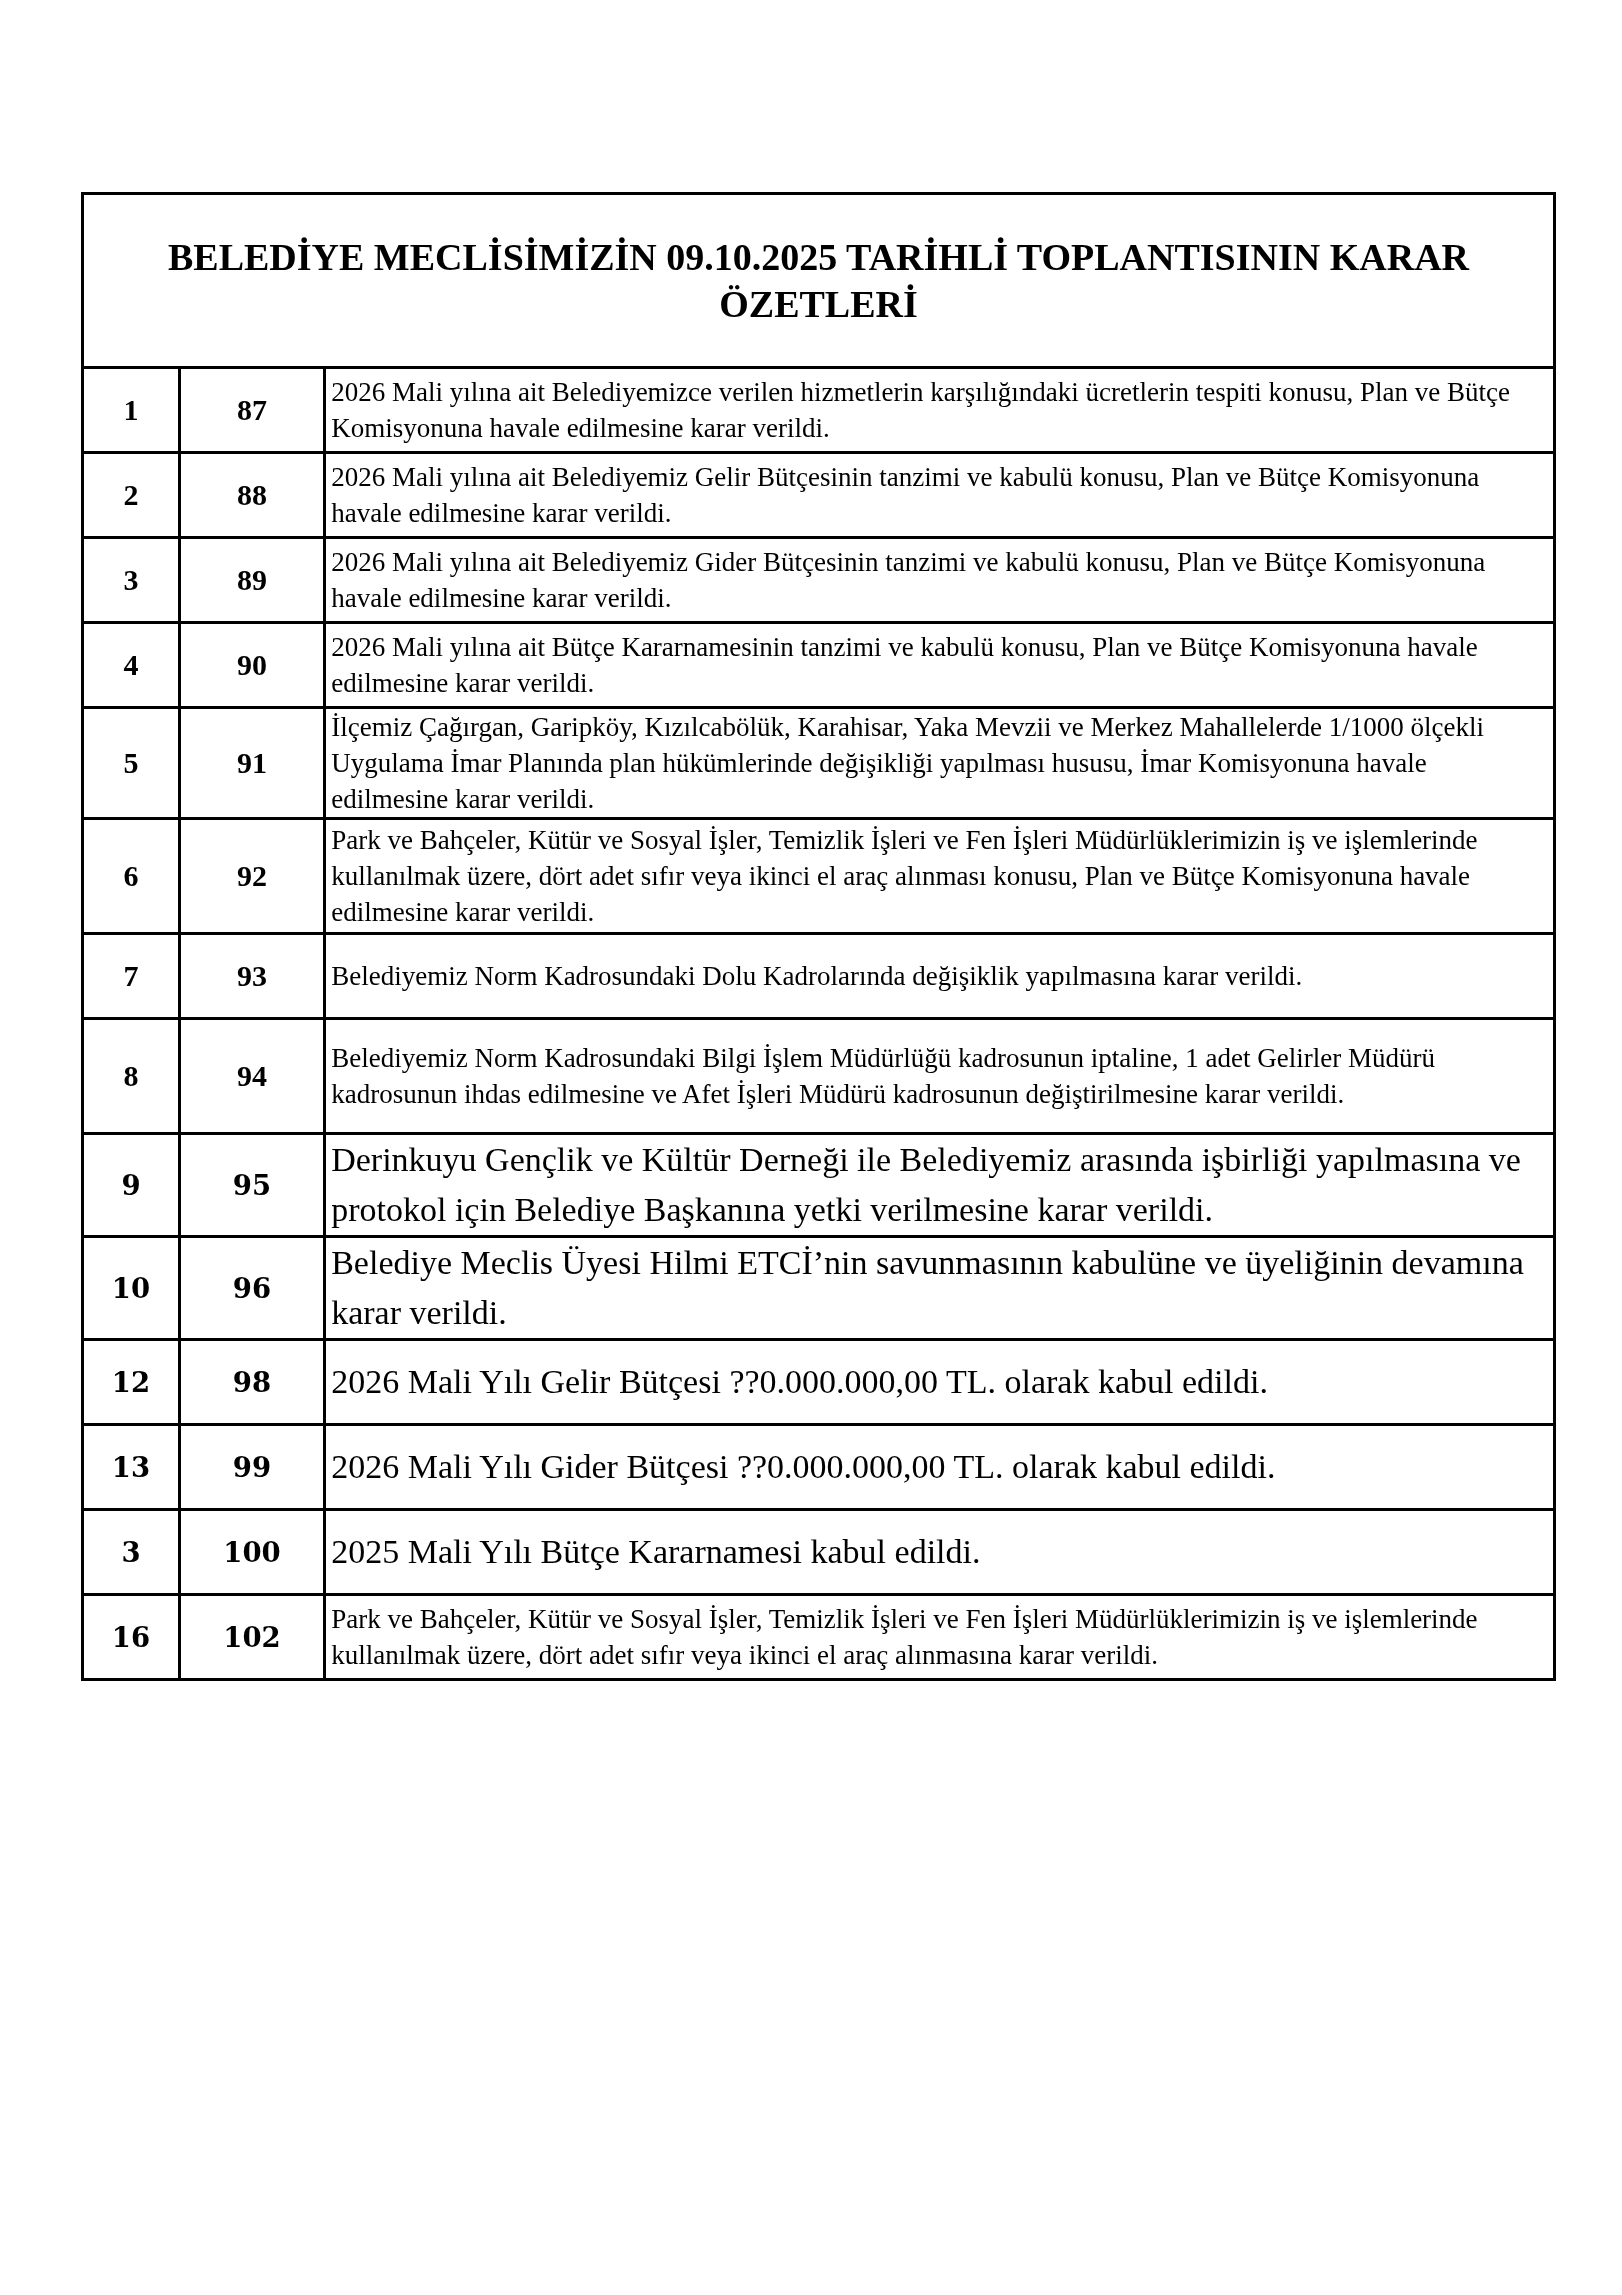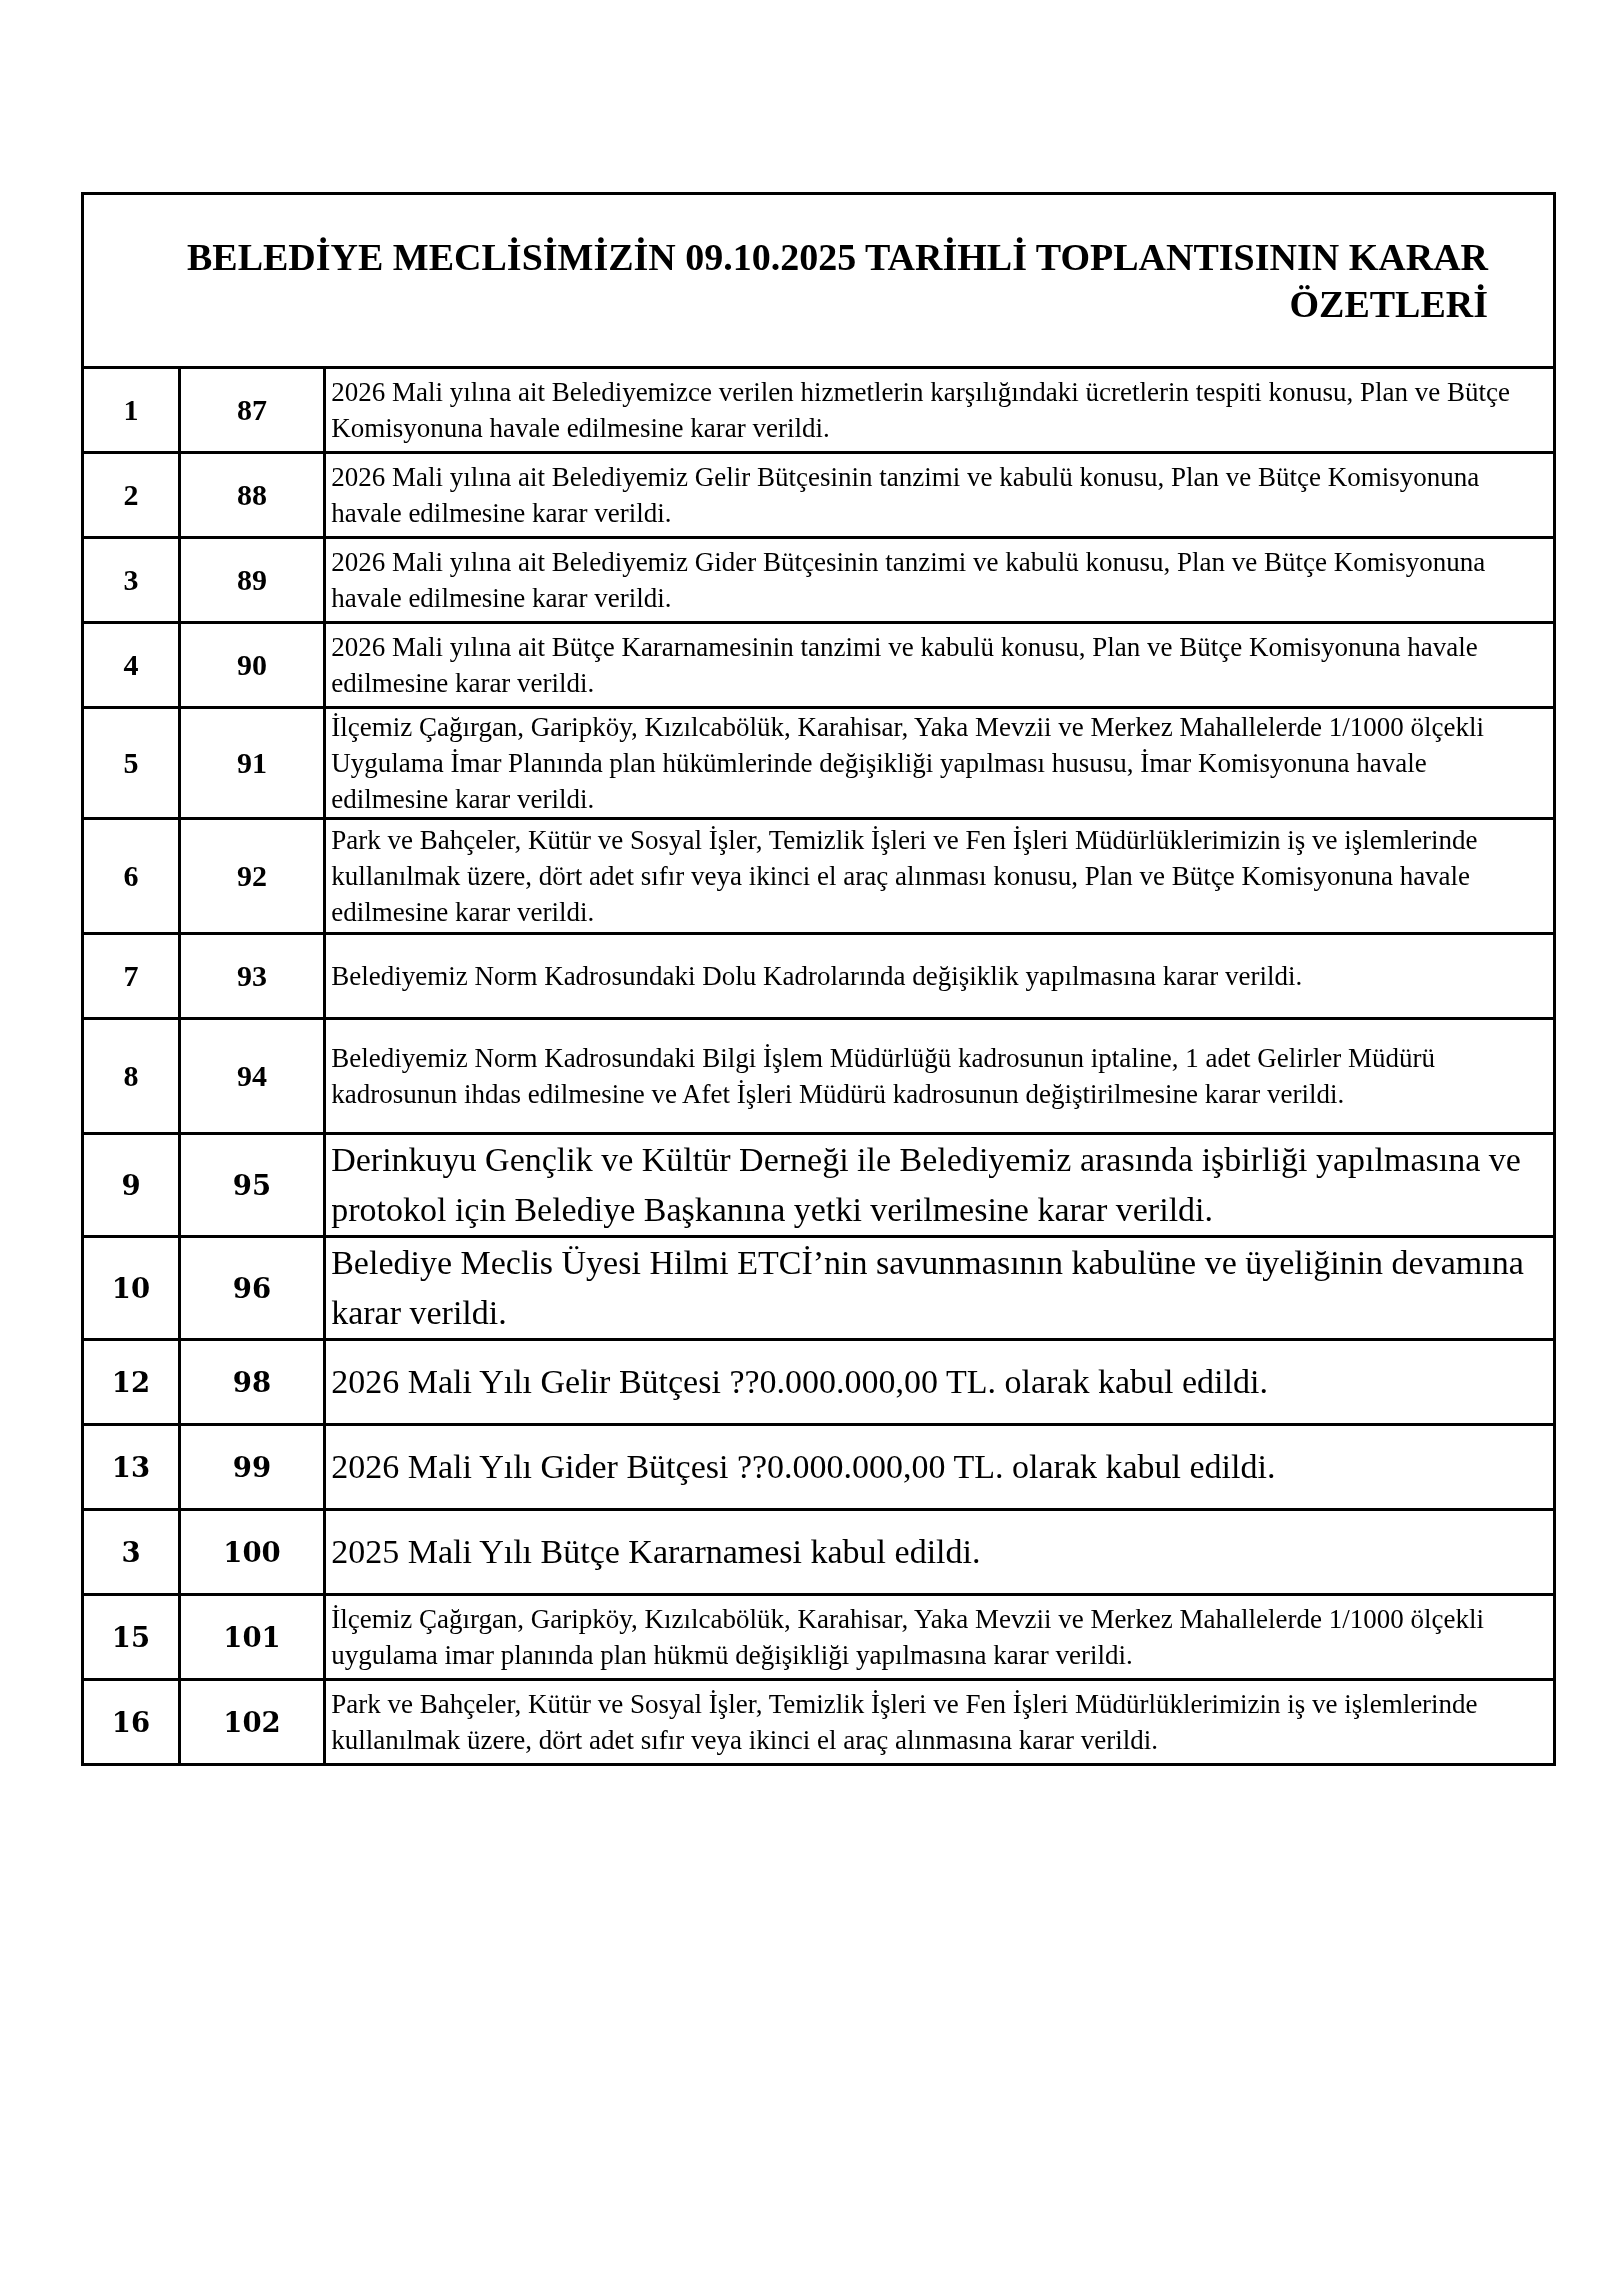--- a/index.html
+++ b/index.html
@@ -4,21 +4,21 @@
 <style>
   html, body { margin: 0; padding: 0; background: #ffffff; }
   body { width: 1623px; height: 2295px; position: relative; overflow: hidden;
          font-family: "Liberation Serif", "DejaVu Serif", serif; color: #000; }
   #doc-table { position: absolute; left: 81px; top: 192px; width: 1472px;
                border-collapse: collapse; table-layout: fixed; }
   #doc-table td, #doc-table th { border: 3.3px solid #000; padding: 0; }
   #doc-table col.c1 { width: 97px; }
   #doc-table col.c2 { width: 145px; }
   #doc-table col.c3 { width: 1230px; }
-  .title-cell { height: 171px; text-align: right; vertical-align: middle;
+  .title-cell { height: 171px; text-align: center; vertical-align: middle;
                 font-weight: bold; font-size: 38px; line-height: 47px; padding: 0 65px !important; }
   .hdr { height: 90px; text-align: center; vertical-align: middle; font-weight: bold;
          font-size: 33px; line-height: 41px; }
   .num { text-align: center; vertical-align: middle; font-weight: bold; font-size: 30px; }
   .num.wide { font-family: "DejaVu Serif", serif; font-size: 27.5px; }
   .txt { vertical-align: middle; text-align: left; padding: 0 5.2px 0 5.2px !important;
          font-size: 27px; line-height: 36px; }
   .txt.big { font-size: 34px; line-height: 50px; }
   .r2 { height: 85px; }
   .r3 { height: 109px; }
@@ -97,24 +97,19 @@
     <td class="num wide">13</td>
     <td class="num wide">99</td>
     <td class="txt big">2026 Mali Yılı Gider Bütçesi ??0.000.000,00 TL. olarak kabul edildi.</td>
   </tr>
   <tr class="r2">
     <td class="num wide">3</td>
     <td class="num wide">100</td>
     <td class="txt big">2025 Mali Yılı Bütçe Kararnamesi kabul edildi.</td>
   </tr>
   <tr class="r2">
-    <td class="num wide">15</td>
-    <td class="num wide">101</td>
-    <td class="txt">İlçemiz Çağırgan, Garipköy, Kızılcabölük, Karahisar, Yaka Mevzii ve Merkez Mahallelerde 1/1000 ölçekli uygulama imar planında plan hükmü değişikliği yapılmasına karar verildi.</td>
-  </tr>
-  <tr class="r2">
     <td class="num wide">16</td>
     <td class="num wide">102</td>
     <td class="txt">Park ve Bahçeler, Kütür ve Sosyal İşler, Temizlik İşleri ve Fen İşleri Müdürlüklerimizin iş ve işlemlerinde kullanılmak üzere, dört adet sıfır veya ikinci el araç alınmasına karar verildi.</td>
   </tr>
 </tbody>
   </table>
 
 
 </body></html>

